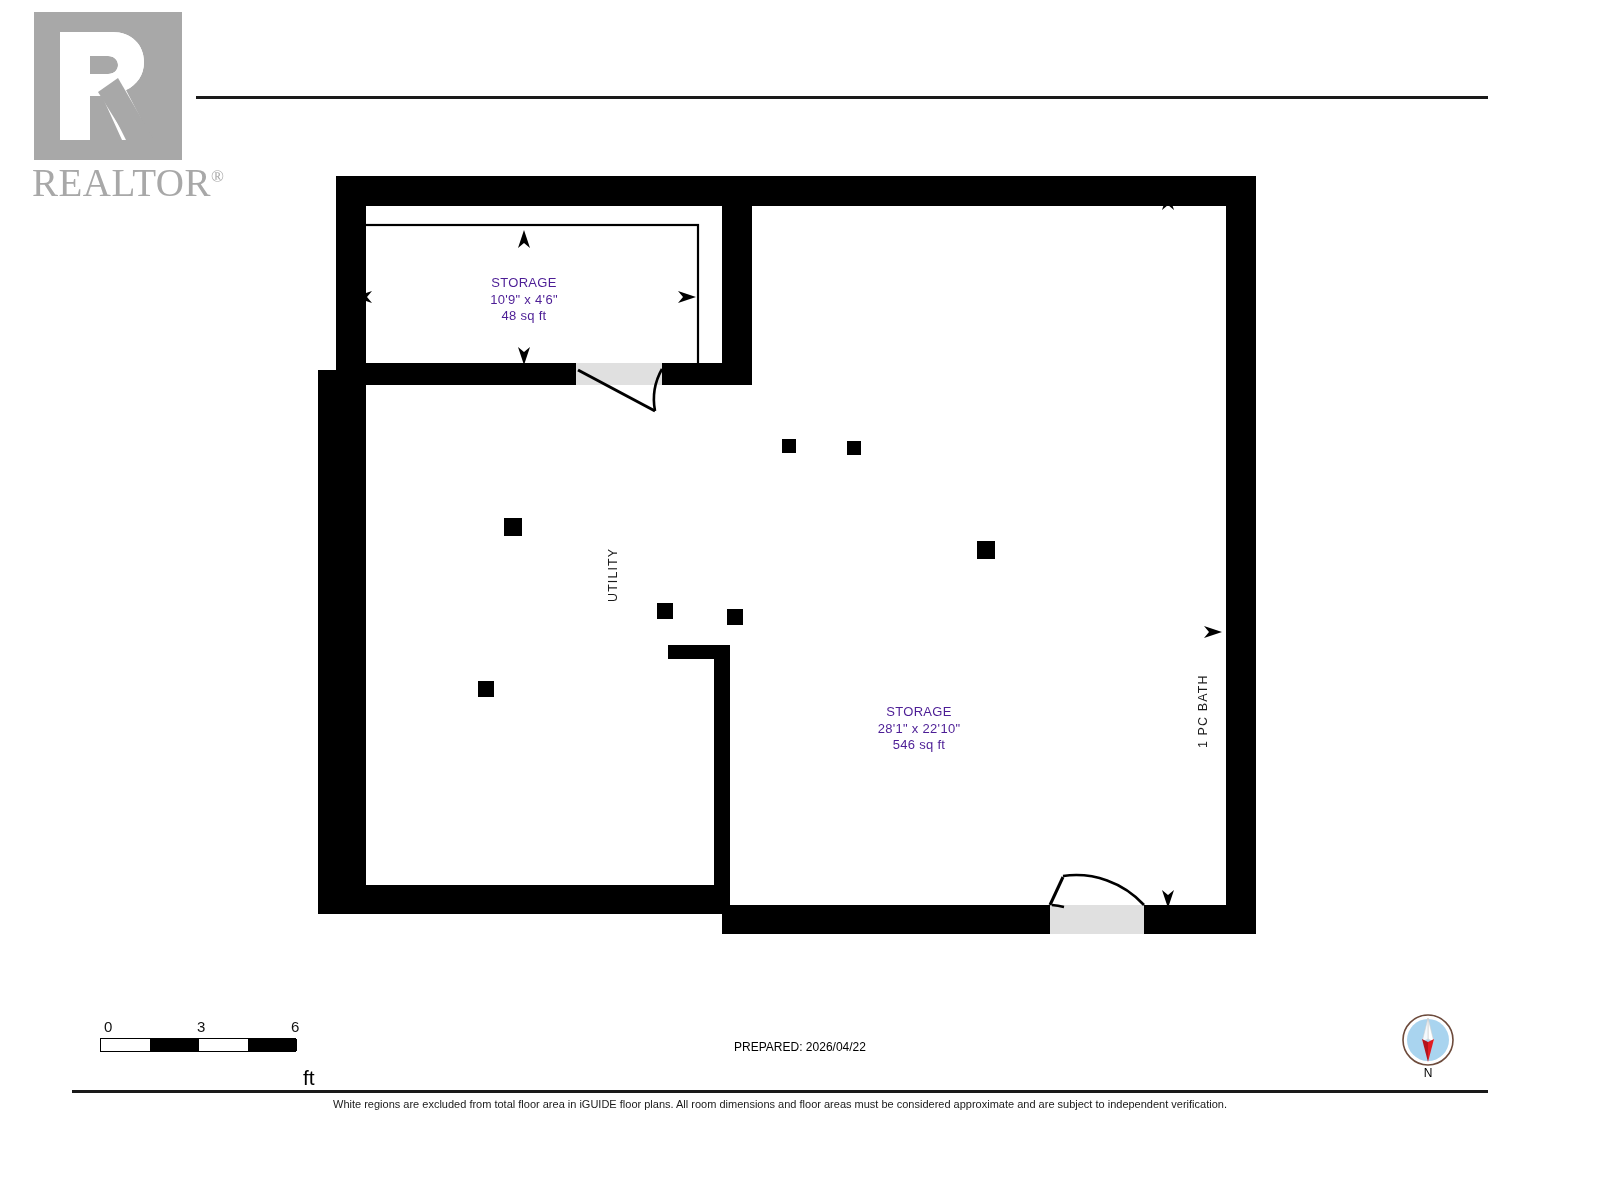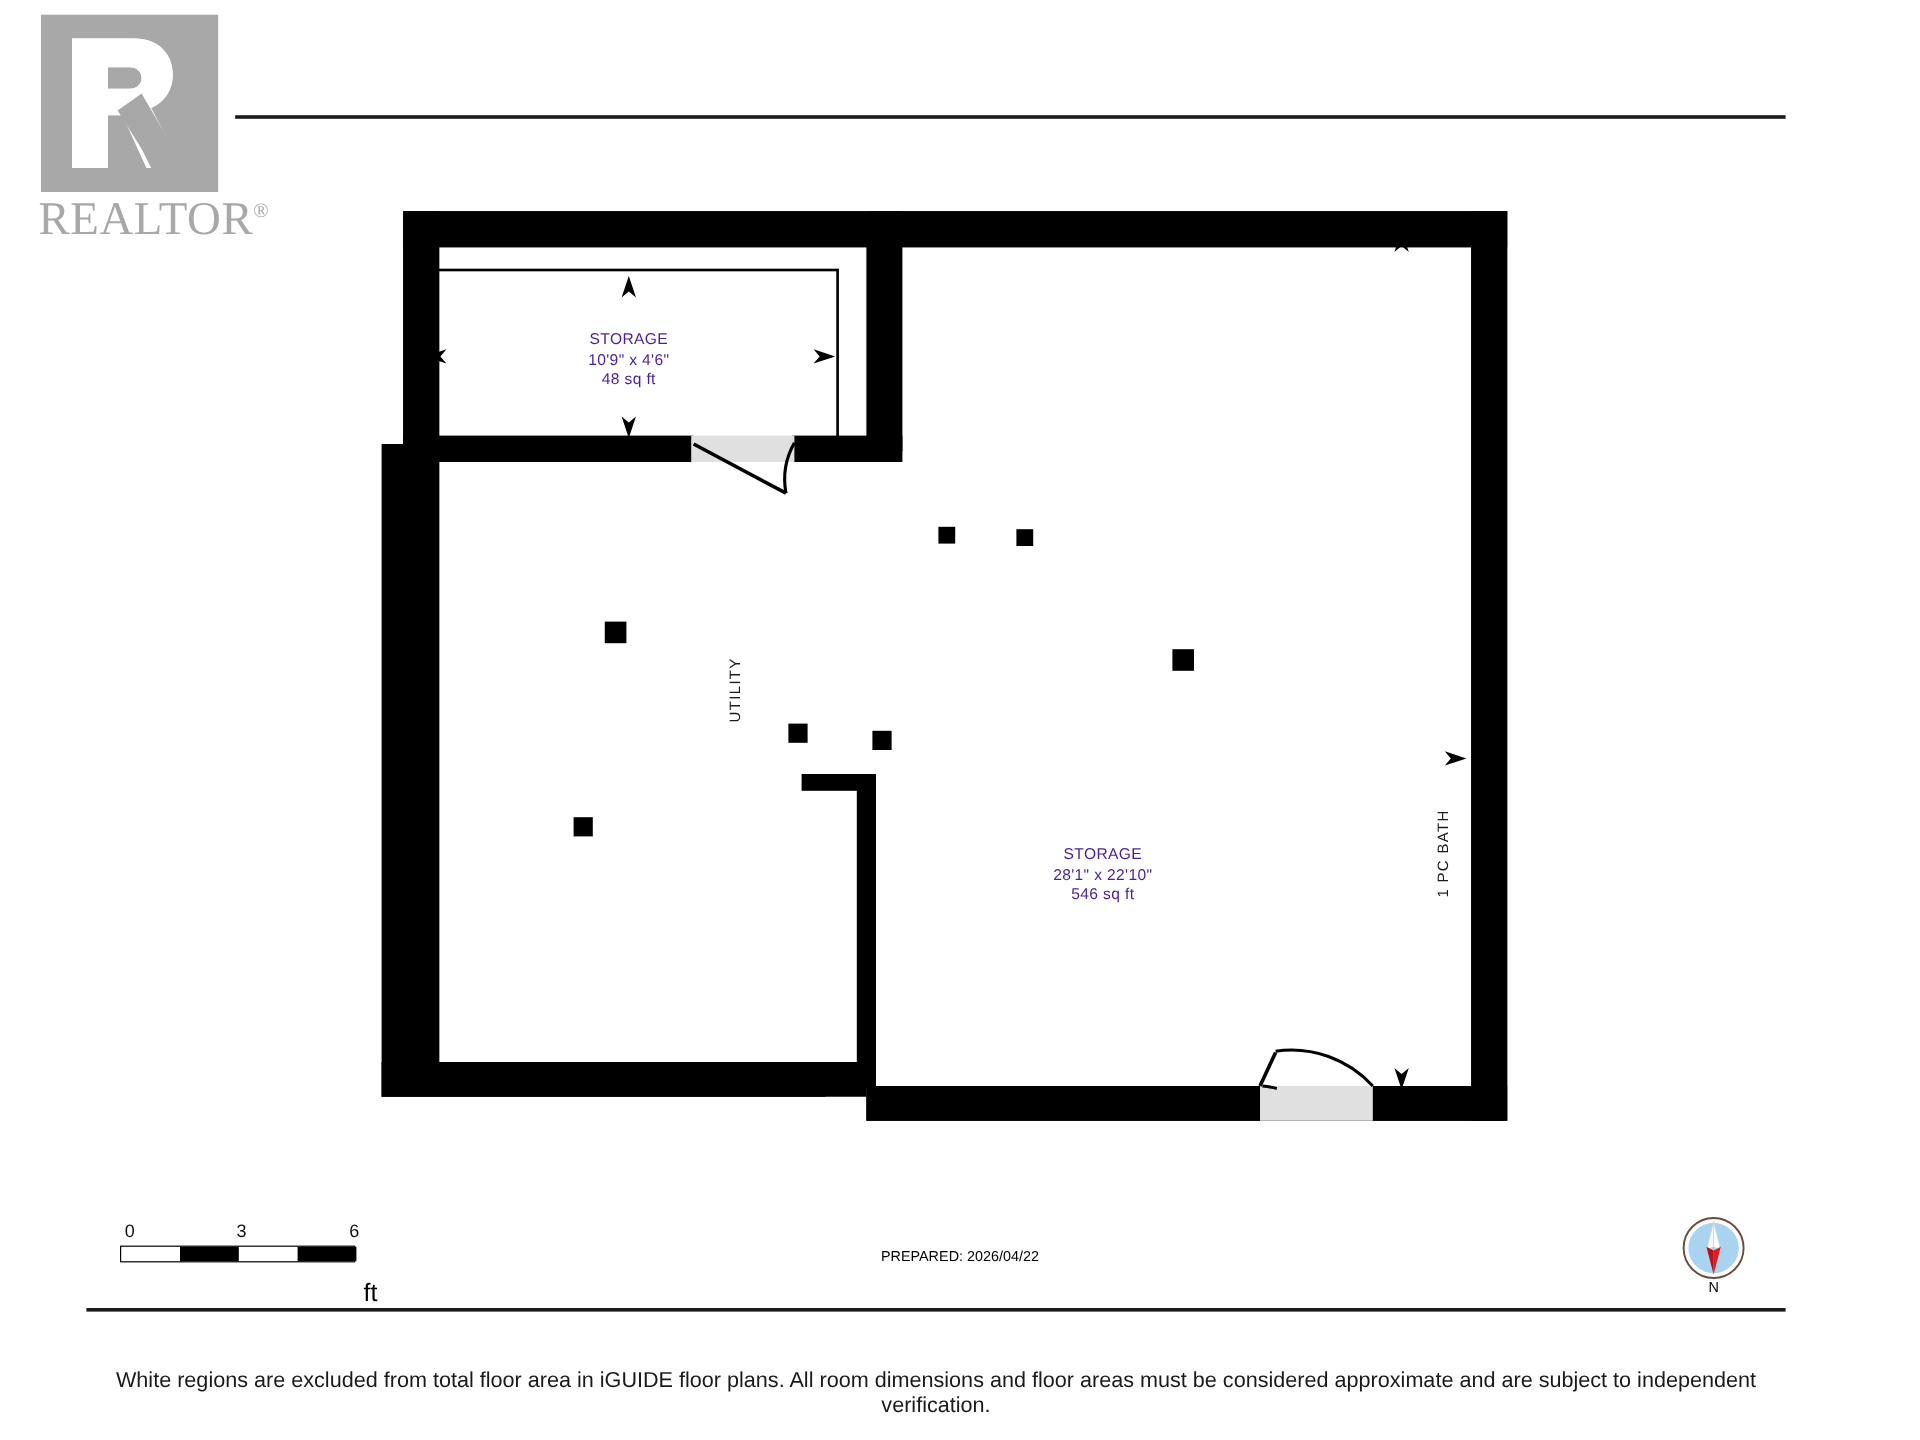--- a/index.html
+++ b/index.html
@@ -186,24 +186,24 @@
     position: absolute;
     left: 72px;
     top: 1090px;
     width: 1416px;
     height: 3px;
     background: #1a1a1a;
   }
   #disclaimer {
     position: absolute;
     left: 72px;
-    top: 1140px;
+    top: 1098px;
     width: 1416px;
     text-align: center;
-    font-size: 18px;
+    font-size: 11px;
     color: #1a1a1a;
   }
 </style>
 </head>
 <body>
 
 <div id="page">
 
   <div id="realtor-logo">
     <svg id="realtor-mark" viewBox="0 0 148 148">

